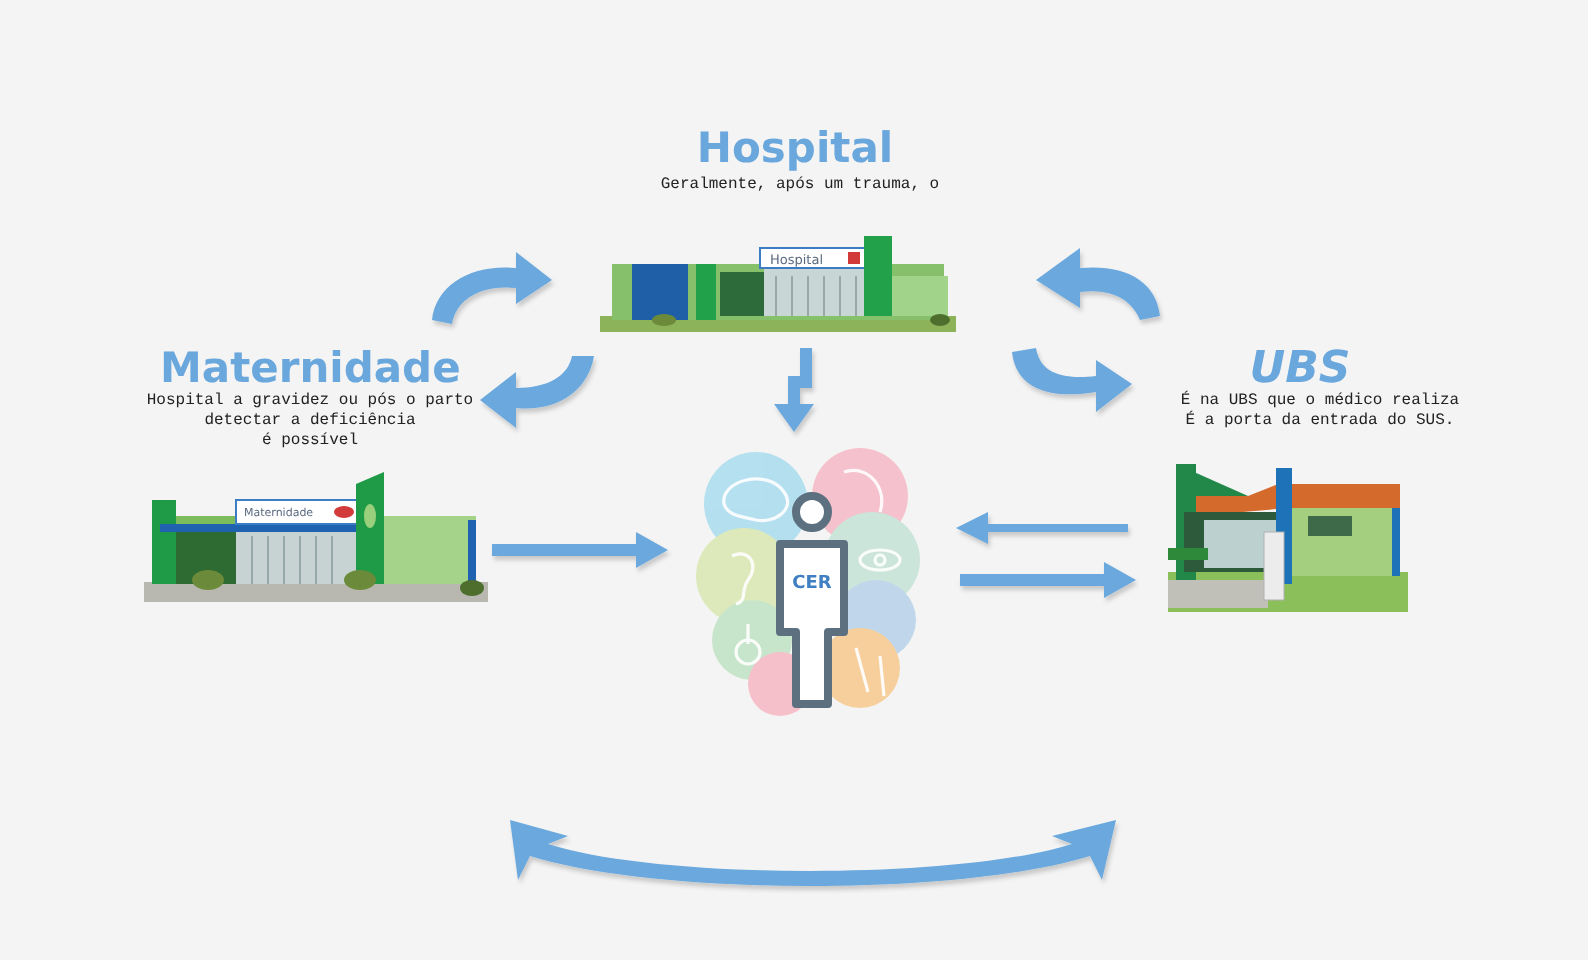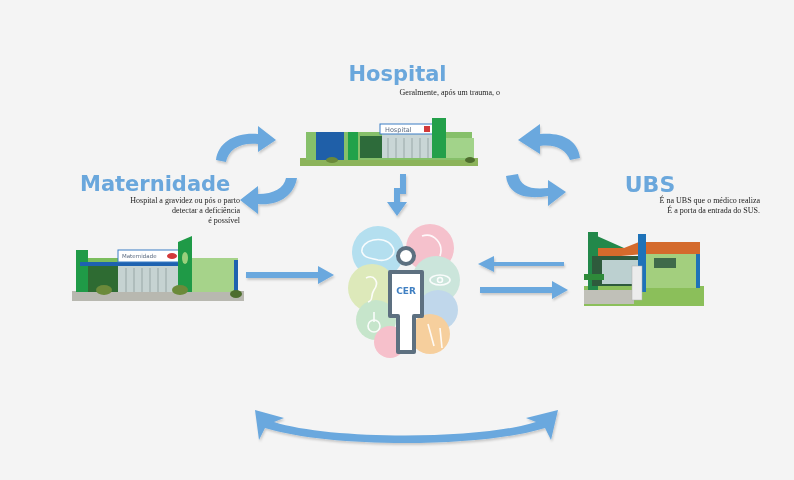--- a/index.html
+++ b/index.html
@@ -1,37 +1,37 @@
 <!DOCTYPE html>
 <html><head>
 <meta charset="utf-8">
 <style>
   html,body{margin:0;padding:0;}
   body{width:794px;height:480px;background:#f4f4f4;position:relative;overflow:hidden;font-family:"DejaVu Sans","Liberation Sans",sans-serif;}
   .title{position:absolute;color:#6aa7dc;font-weight:bold;font-family:"DejaVu Sans",sans-serif;text-align:center;white-space:nowrap;}
-  .desc{position:absolute;color:#222;font-size:8px;line-height:10px;text-align:right;white-space:nowrap;font-family:Liberation Serif, serif;}
+  .desc{position:absolute;color:#222;font-size:8px;line-height:10px;text-align:center;white-space:nowrap;font-family:Liberation Mono, monospace;}
   .bld{position:absolute;}
   svg.ar{position:absolute;overflow:visible;}
 </style>
 </head>
 <body>
 
 <div class="title" style="left:330px;top:62px;width:135px;font-size:21px;">Hospital</div>
 <div class="desc" style="left:300px;top:88px;width:200px;">
   <div>Geralmente, após um trauma, o</div>
 </div>
 
 <div class="title" style="left:80px;top:172px;width:150px;font-size:21px;">Maternidade</div>
 <div class="desc" style="left:70px;top:196px;width:170px;">
   <div>Hospital a gravidez ou pós o parto</div>
   <div>detectar a deficiência</div>
   <div>é possível</div>
 </div>
 
-<div class="title" style="left:600px;top:172px;width:100px;font-size:22px;">UBS</div>
+<div class="title" style="left:600px;top:172px;width:100px;font-size:22px;font-style:italic;">UBS</div>
 <div class="desc" style="left:560px;top:196px;width:200px;">
   <div>É na UBS que o médico realiza</div>
   <div>É a porta da entrada do SUS.</div>
 </div>
 
 <svg class="bld" style="left:300px;top:118px;" width="178" height="50" viewBox="0 0 178 50">
   <rect x="0" y="40" width="178" height="8" fill="#8cb35a"></rect>
   <rect x="6" y="14" width="166" height="28" fill="#86c06a"></rect>
   <rect x="16" y="14" width="28" height="28" fill="#1f5fa8"></rect>
   <rect x="48" y="14" width="10" height="28" fill="#21a24a"></rect>

